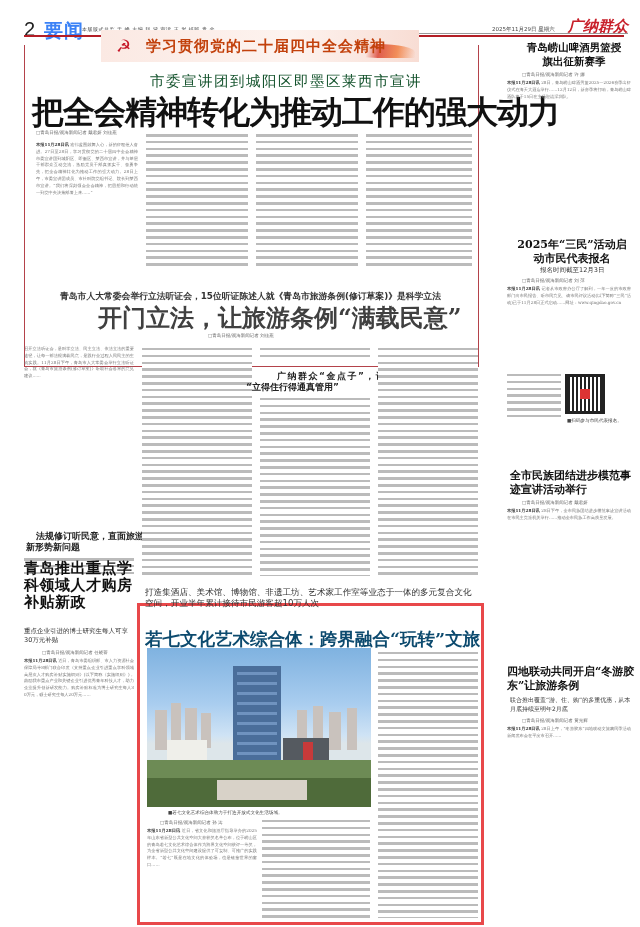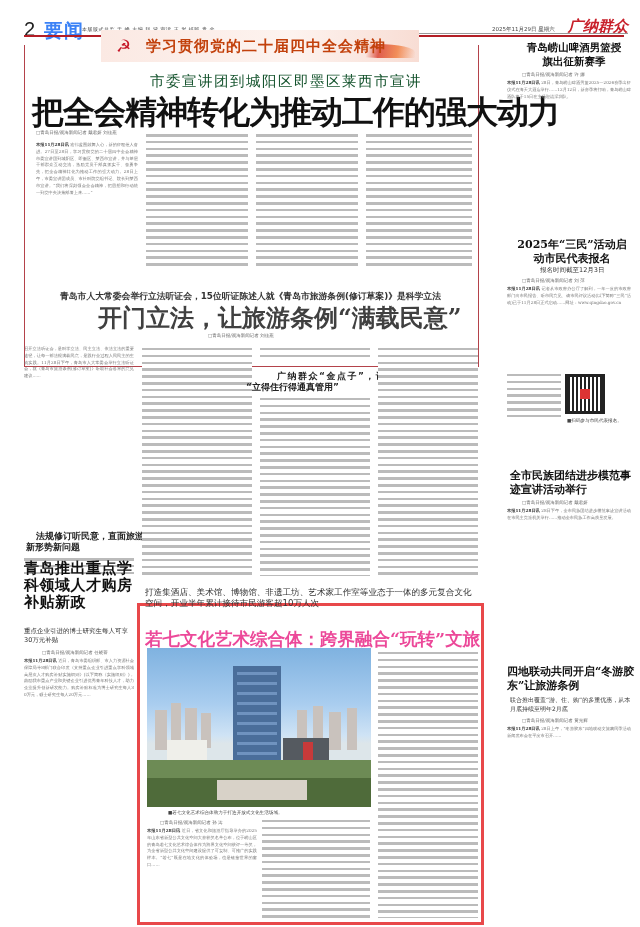--- a/index.html
+++ b/index.html
@@ -30,21 +30,21 @@
 .sub2a{left:277px;top:370px;font:bold 9px "DejaVu Sans",sans-serif;color:#222;letter-spacing:1.5px}
 .sub2b{left:246px;top:381px;font:bold 9px "DejaVu Sans",sans-serif;color:#222}
 .sub2c{left:36px;top:530px;font:bold 9px "DejaVu Sans",sans-serif;color:#222}
 .sub2d{left:26px;top:541px;font:bold 9px "DejaVu Sans",sans-serif;color:#222}
 
 .head3{left:24px;top:560px;font:bold 15px "DejaVu Serif",serif;color:#111;line-height:17px;width:120px;letter-spacing:0.5px}
 .deck3{left:24px;top:627px;font:6.5px "DejaVu Sans",sans-serif;color:#333;line-height:9px;width:112px}
 
 .featbox{left:137px;top:603px;width:347px;height:322px;border:3px solid #e8484a}
 .deck4{left:145px;top:587px;font:8.6px "DejaVu Sans",sans-serif;color:#333;line-height:11px;width:335px}
-.head4{left:145px;top:627px;font:bold 17.5px "DejaVu Serif",serif;color:#ec4899;white-space:nowrap;overflow:hidden;width:335px}
+.head4{left:145px;top:627px;font:bold 17.5px "DejaVu Serif",serif;color:#0c4a6e;white-space:nowrap;overflow:hidden;width:335px}
 .photo{left:147px;top:648px;width:224px;height:159px;overflow:hidden;background:linear-gradient(#7fb2e0 0%,#a9cdef 35%,#cfe3f5 55%,#dde6ea 60%)}
 .caption{left:168px;top:810px;font:4.6px "DejaVu Sans",sans-serif;color:#444}
 
 .rh1{left:524px;top:40px;font:bold 10.5px "DejaVu Serif",serif;color:#111;line-height:14px;text-align:center;width:100px}
 .rh2{left:517px;top:238px;font:bold 11px "DejaVu Serif",serif;color:#111;line-height:14px;text-align:center;width:110px}
 .rh2sub{left:540px;top:266px;font:6.5px "DejaVu Sans",sans-serif;color:#333}
 .rh3{left:510px;top:469px;font:bold 11px "DejaVu Serif",serif;color:#111;line-height:14px;text-align:left;width:125px}
 .rh4{left:507px;top:665px;font:bold 11px "DejaVu Serif",serif;color:#111;line-height:14px;width:130px}
 .rh4deck{left:510px;top:695px;font:6px "DejaVu Sans",sans-serif;color:#333;line-height:9px;width:125px}
 .qr{left:565px;top:374px;width:40px;height:40px;background:repeating-linear-gradient(90deg,#222 0 2px,#fff 2px 4px),#fff;border:3px solid #222;position:absolute}

